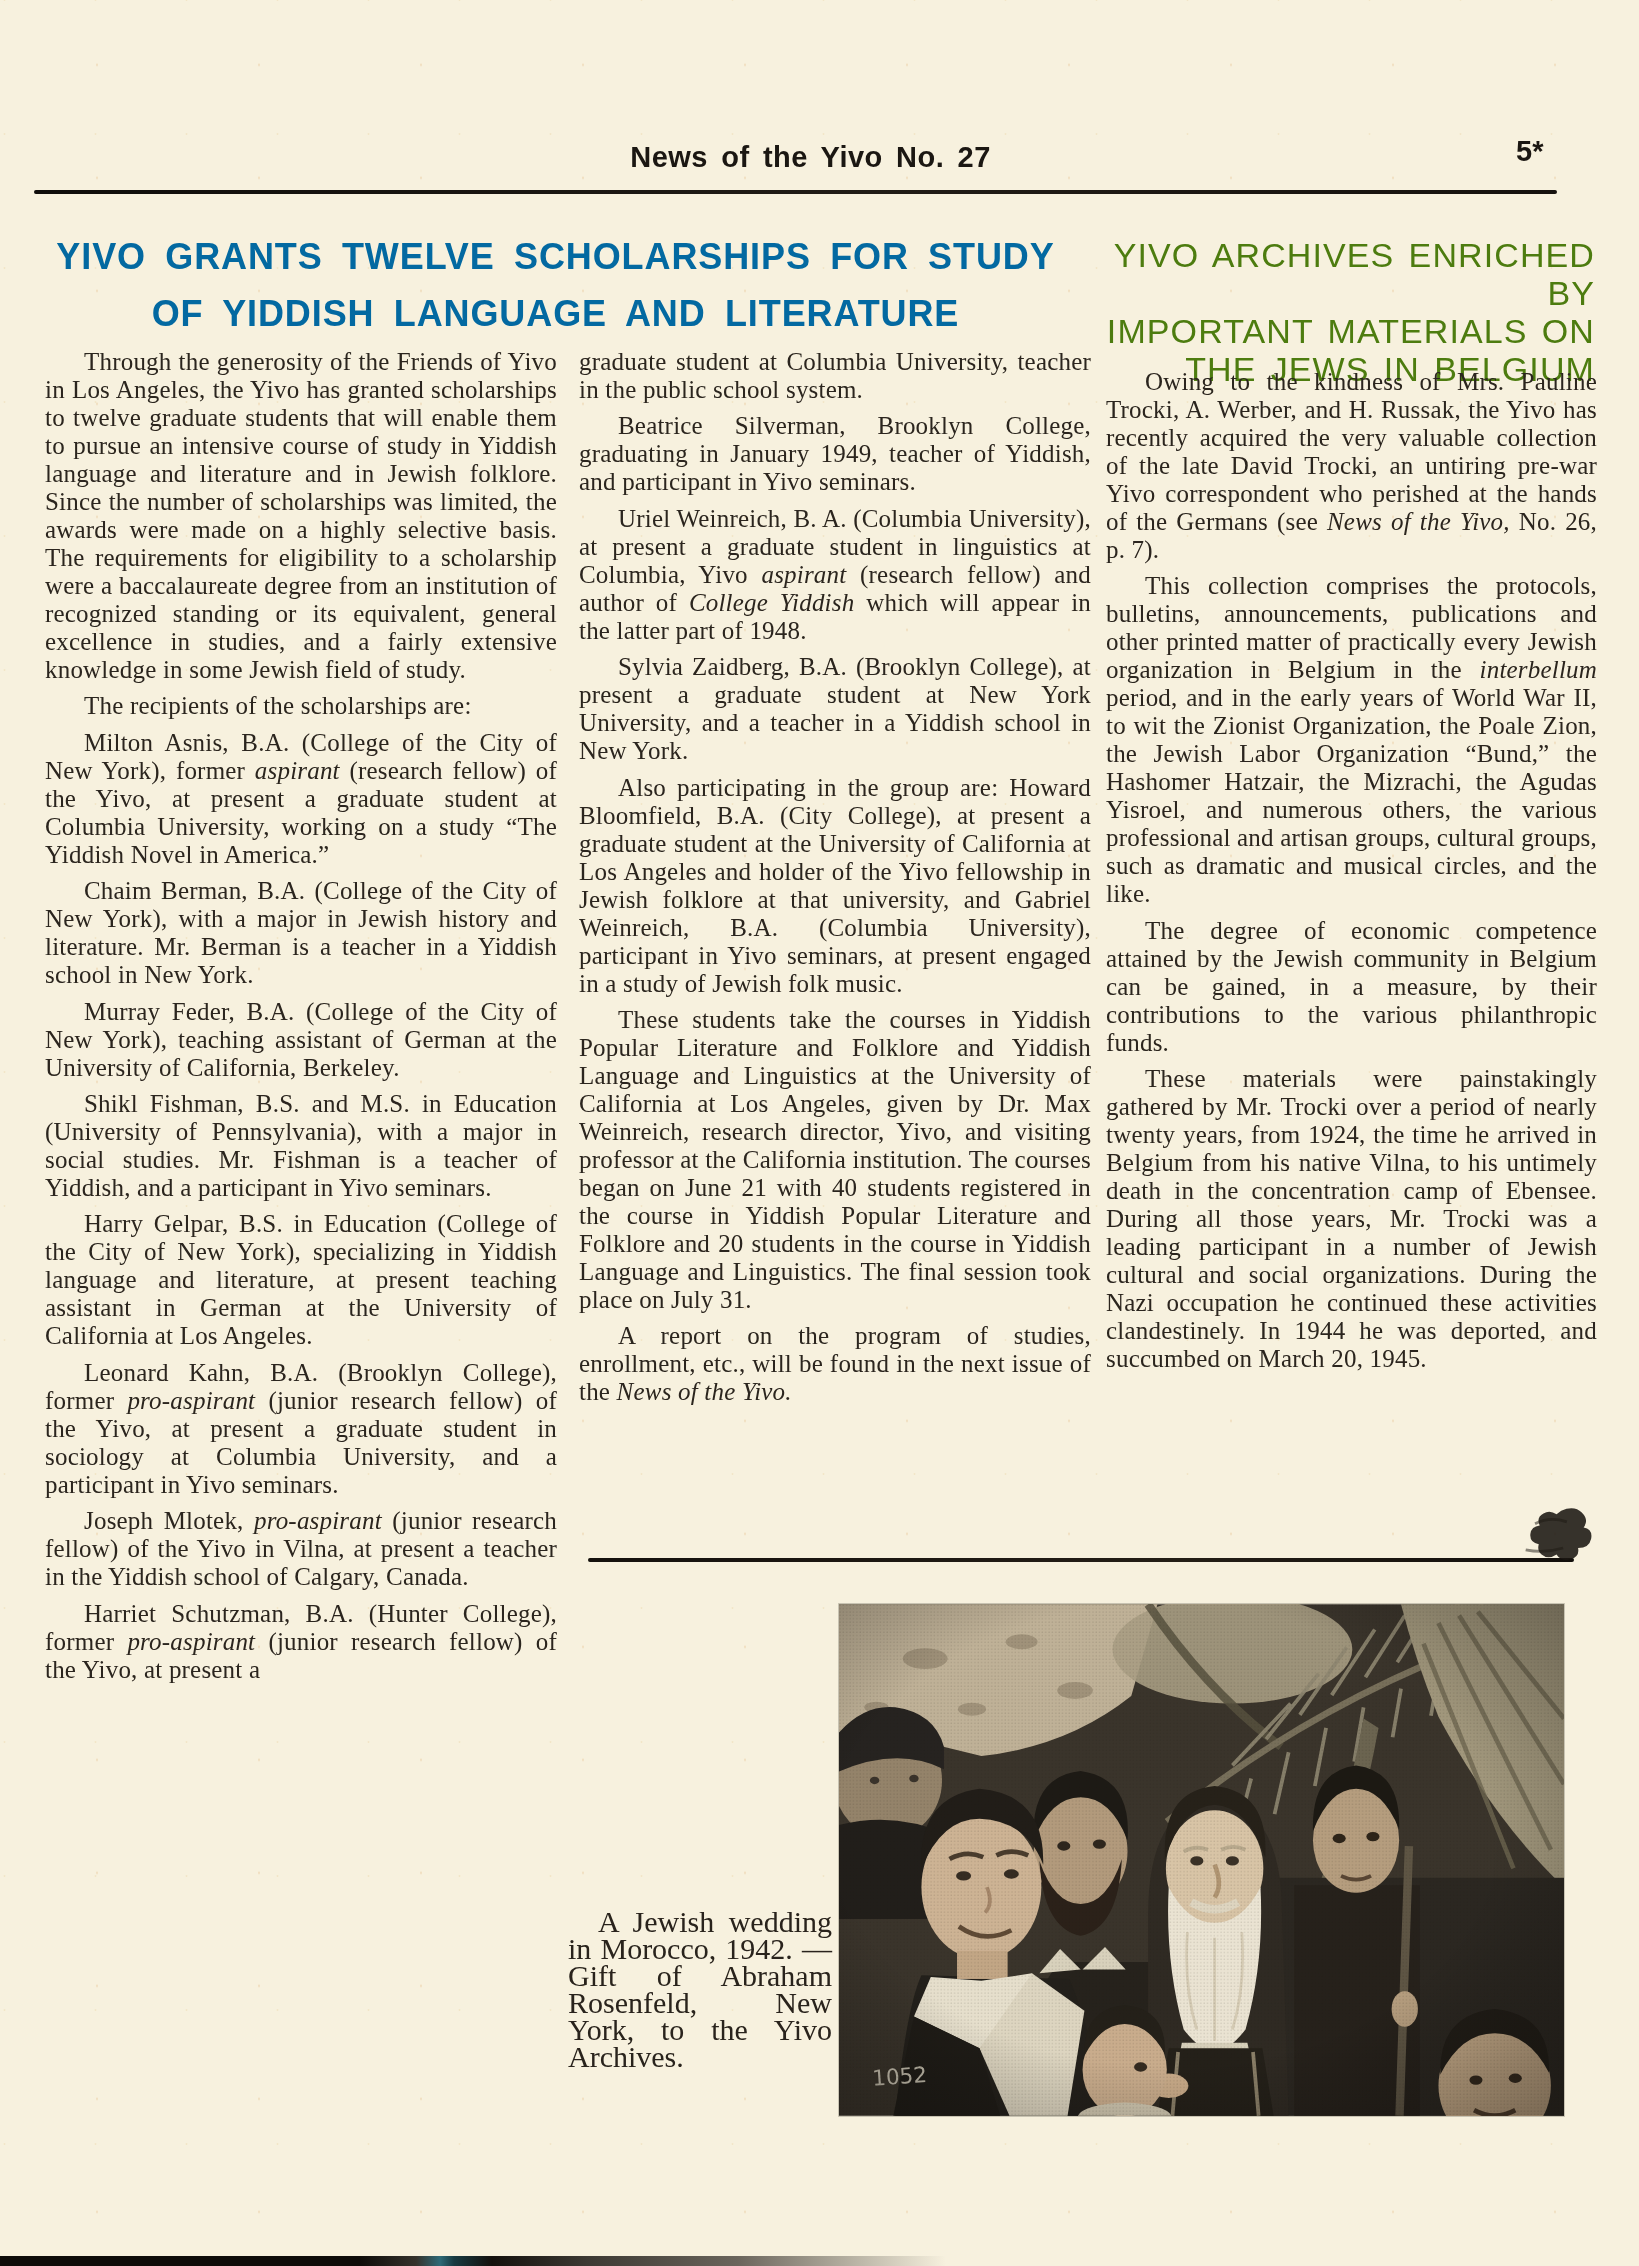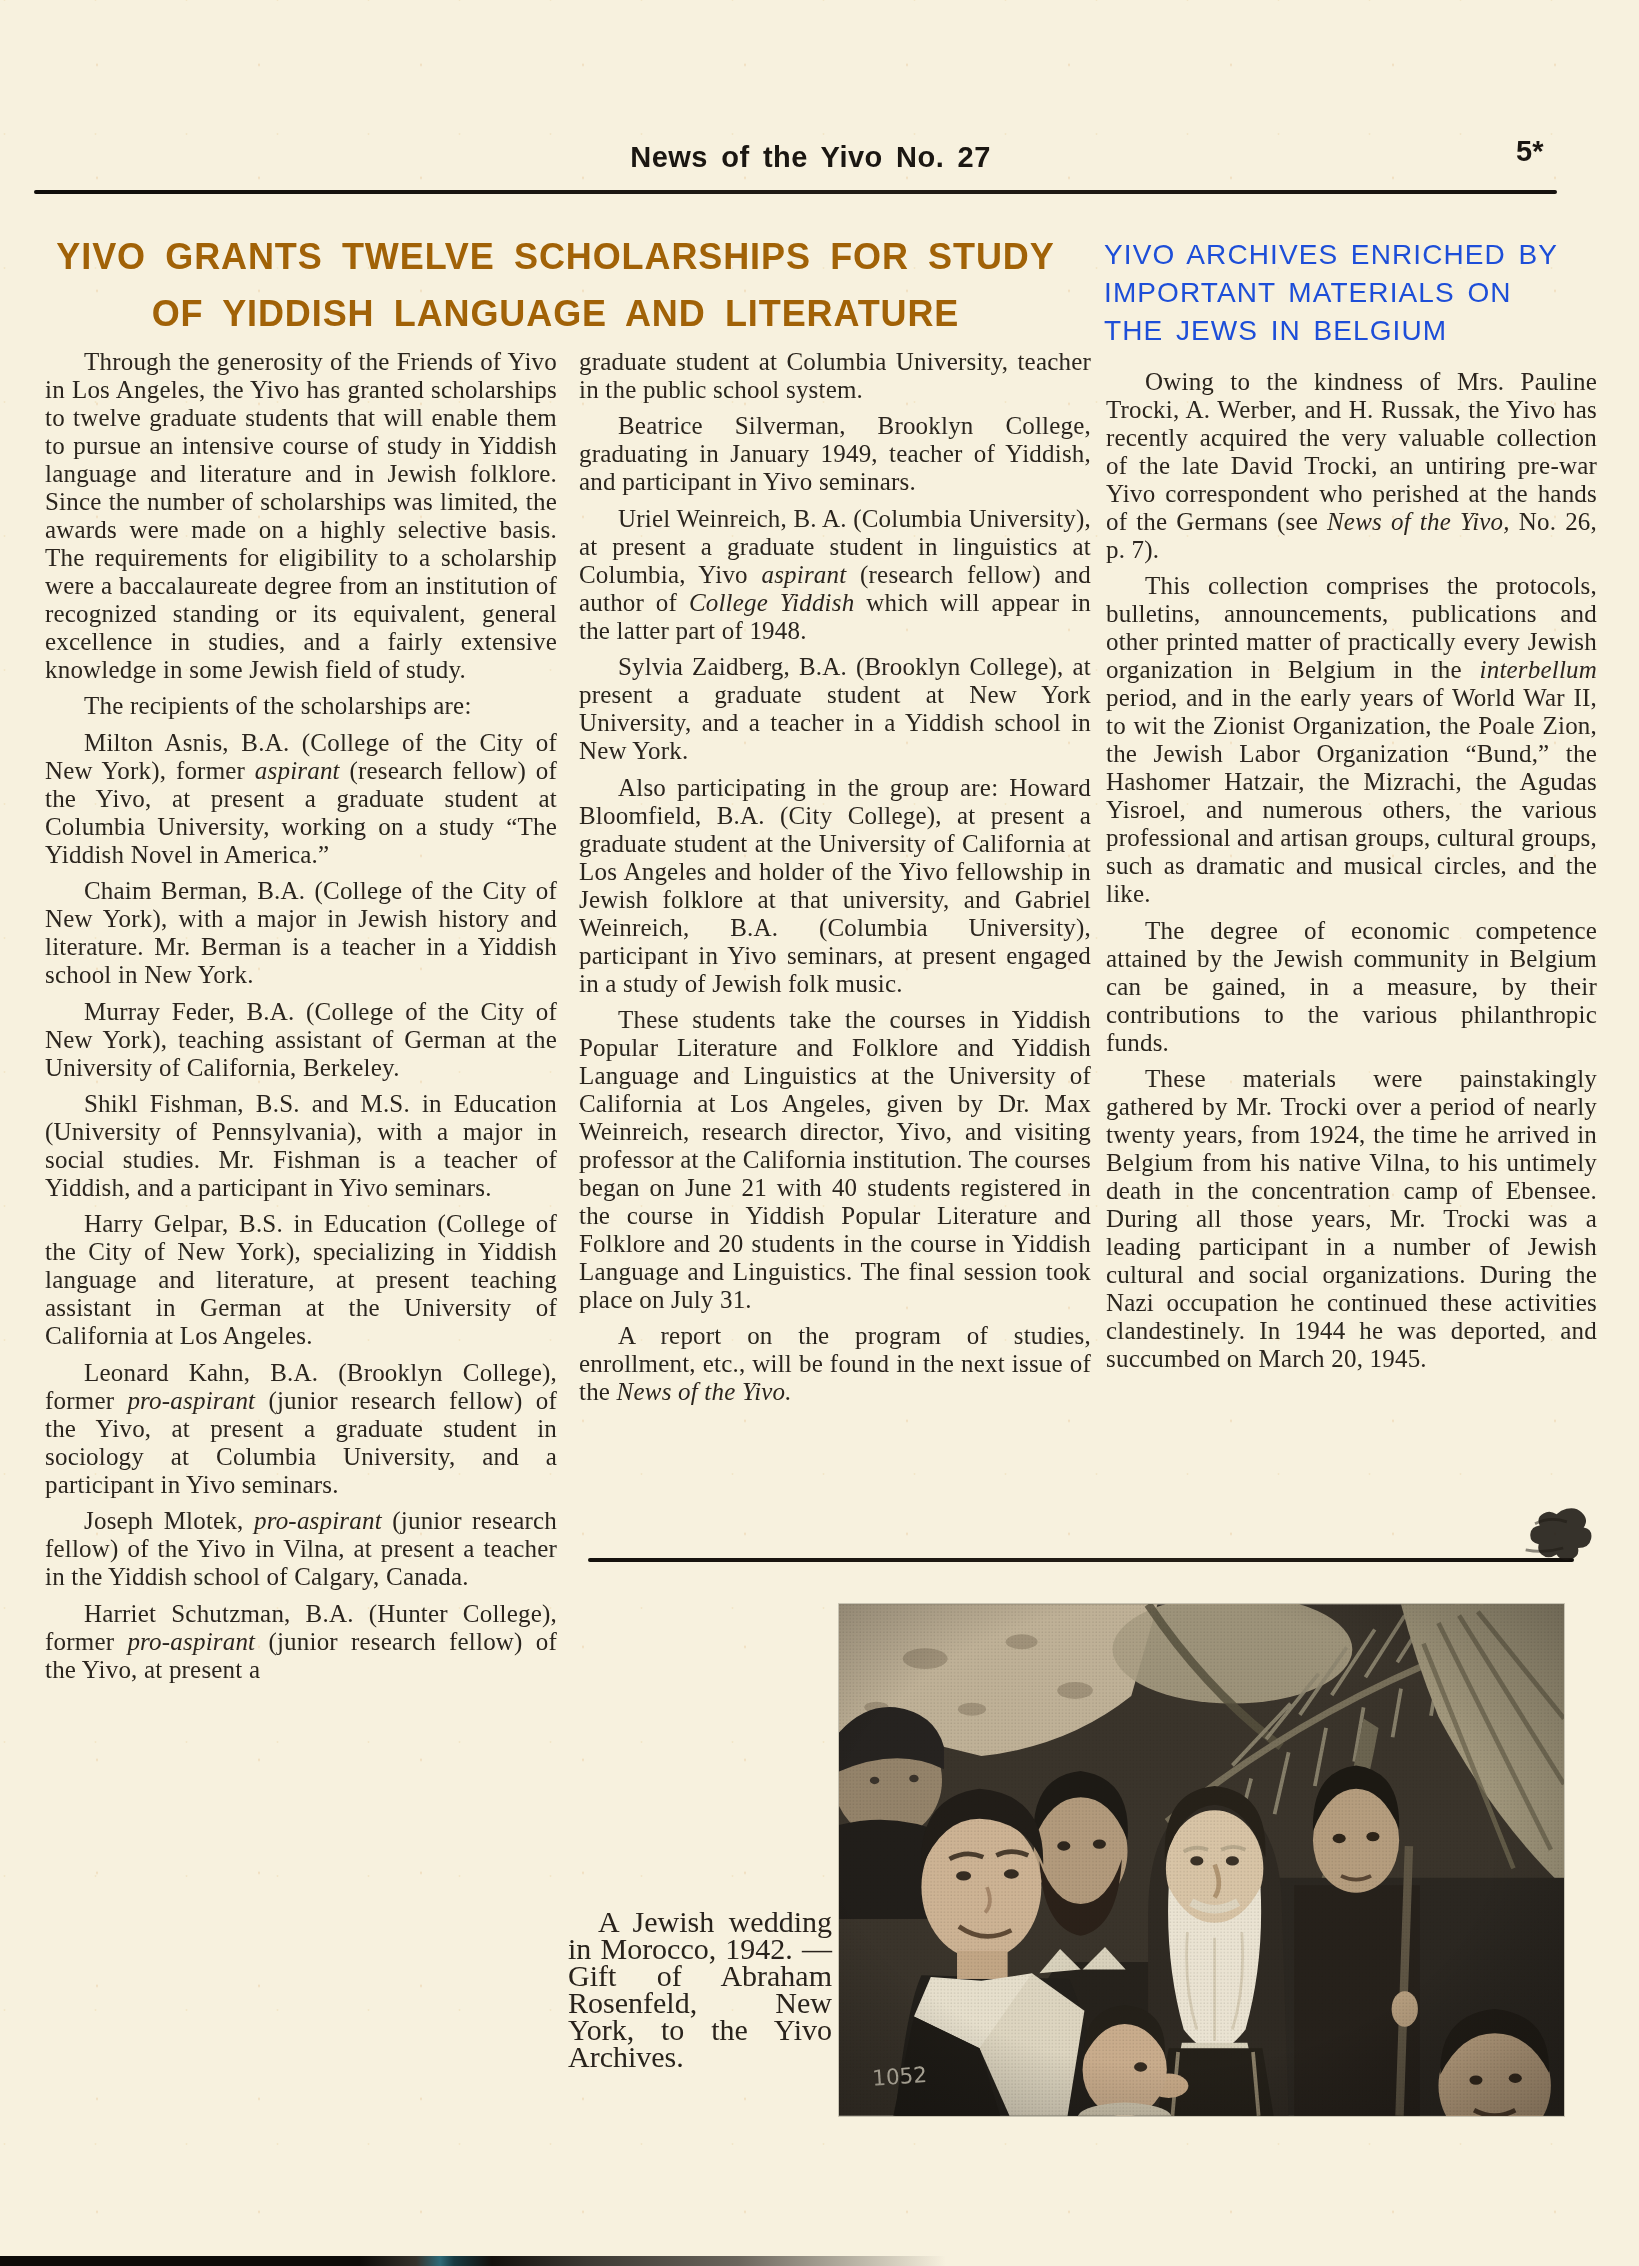--- a/index.html
+++ b/index.html
@@ -32,27 +32,27 @@
   }
   .hdr-rule{
     position:absolute;top:190px;left:34px;width:1523px;height:3.7px;
     background:linear-gradient(90deg,#0f0d0a,#211c16 55%,#16120e);
     border-radius:1.9px;
   }
   .a1-title{
     position:absolute;top:228px;left:52px;width:1007px;text-align:center;
     font-family:"Liberation Sans", sans-serif;font-weight:bold;
     font-size:36px;line-height:57px;letter-spacing:0.9px;word-spacing:8.4px;
-    color:#a16207;
+    color:#0369a1;
   }
   .a2-title{
-    position:absolute;top:236px;left:1104px;width:491px;text-align:left;
+    position:absolute;top:236px;left:1104px;width:491px;text-align:right;
     font-family:"Liberation Sans", sans-serif;
-    font-size:28px;line-height:38px;letter-spacing:1.1px;word-spacing:3.7px;
-    color:#1d4ed8;
+    font-size:34px;line-height:38px;letter-spacing:1.1px;word-spacing:3.7px;
+    color:#4d7c0f;
   }
   .col{
     position:absolute;top:348px;width:512px;
     font-size:25px;line-height:28px;letter-spacing:0.2px;
     text-align:justify;
   }
   .col-1{left:45px;}
   .col-2{left:579px;}
   .col-3{left:1106px;top:368px;width:491px;}
   .para{margin:0 0 8.4px 0;text-indent:39px;}

